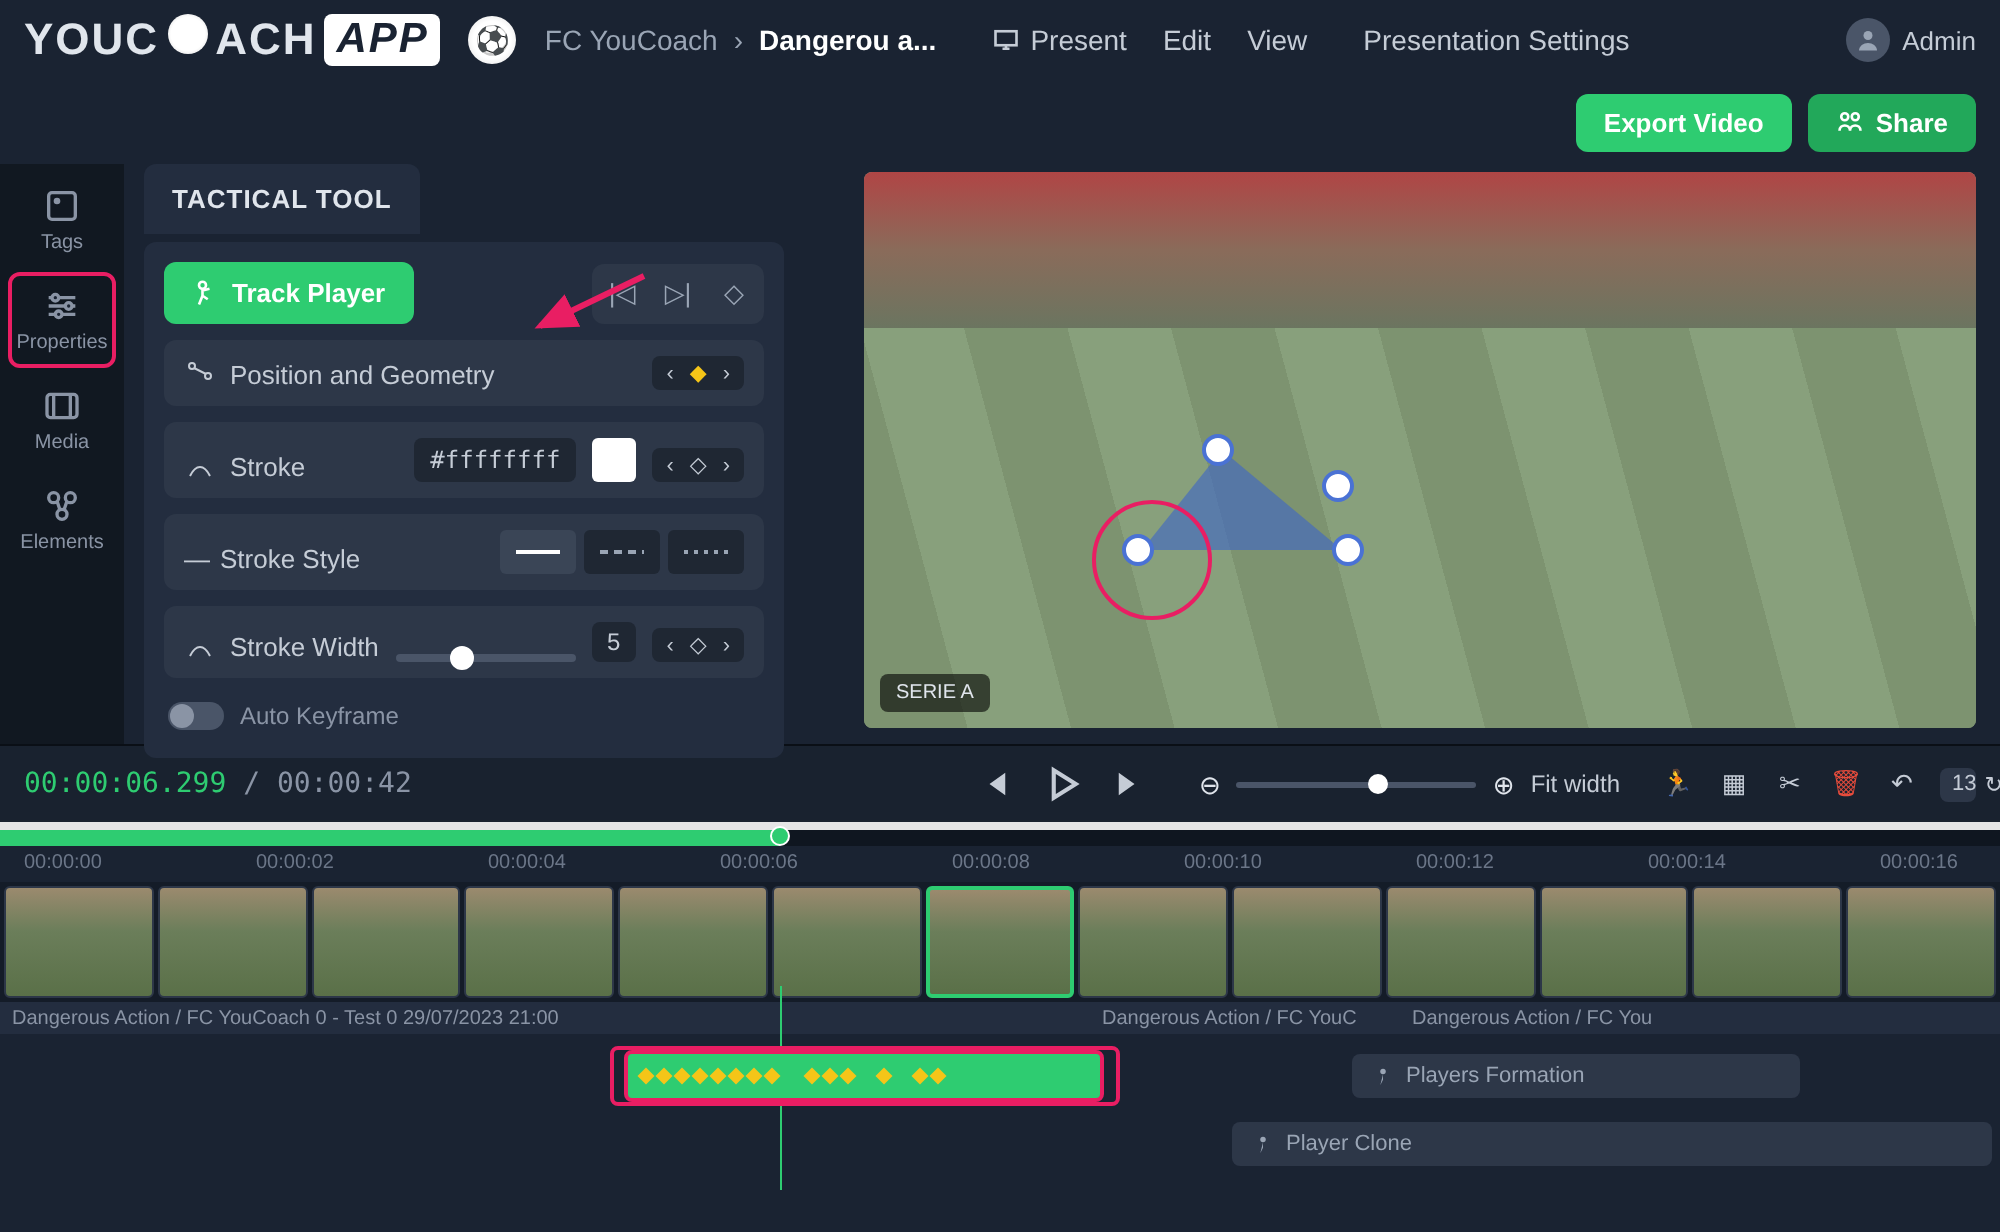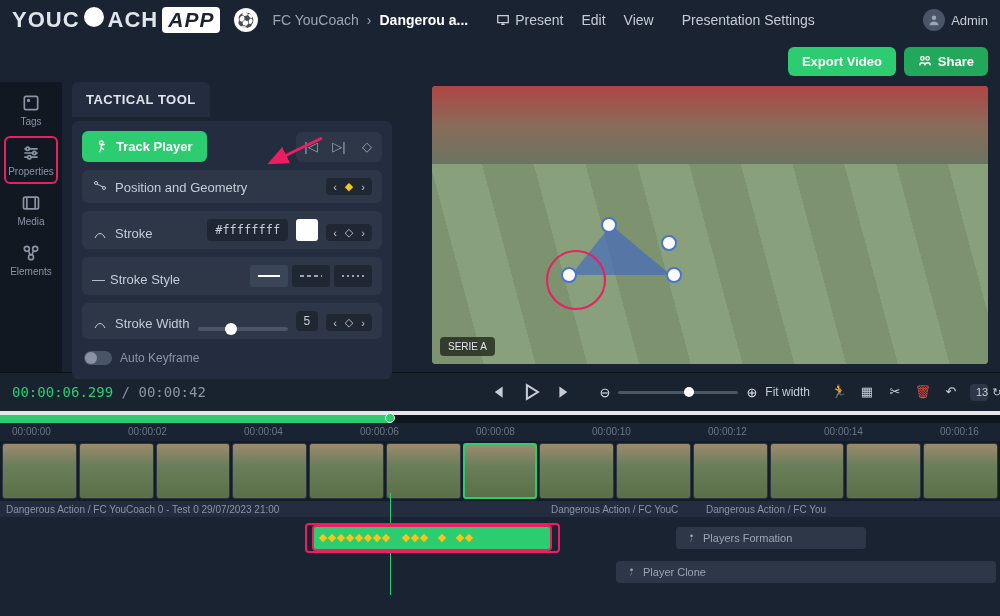--- a/index.html
+++ b/index.html
@@ -421,21 +421,21 @@
         <div style="width:8px"></div>
         <div class="kf-diamond"></div>
           <div class="kf-diamond"></div>
           <div class="kf-diamond"></div>
         <div style="width:6px"></div>
         <div class="kf-diamond"></div>
         <div style="width:6px"></div>
         <div class="kf-diamond"></div>
           <div class="kf-diamond"></div>
       </div>
-      <div class="track-pill" style="left:676px; width:190px;">
+      <div class="track-pill" style="left:676px; width:224px;">
         <svg width="11" height="11" viewBox="0 0 16 16" fill="currentColor">
             <circle cx="8" cy="4" r="2"></circle>
             <path d="M8 6v4l-2 4M8 10l2 4M6 8h4"></path>
           </svg>
         <span>Players Formation</span>
       </div>
     </div>
     <div class="track-lane">
       <div class="track-pill" style="left:616px; width:380px;">
         <svg width="11" height="11" viewBox="0 0 16 16" fill="currentColor">

